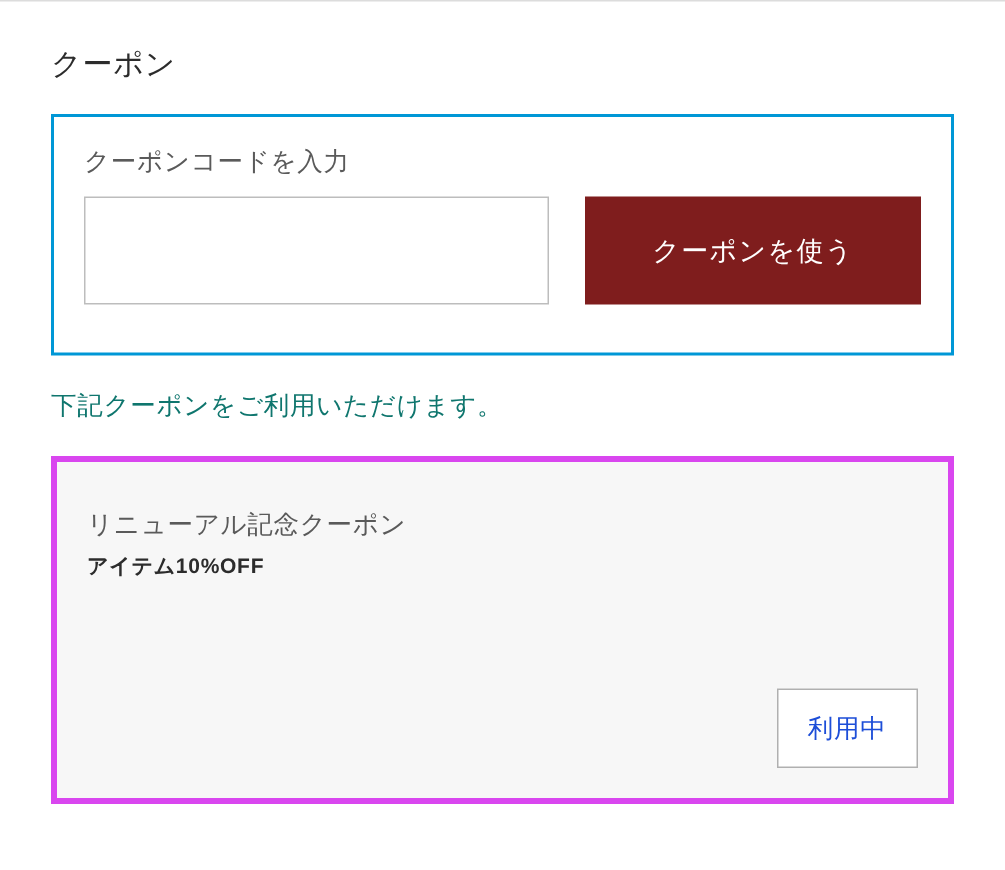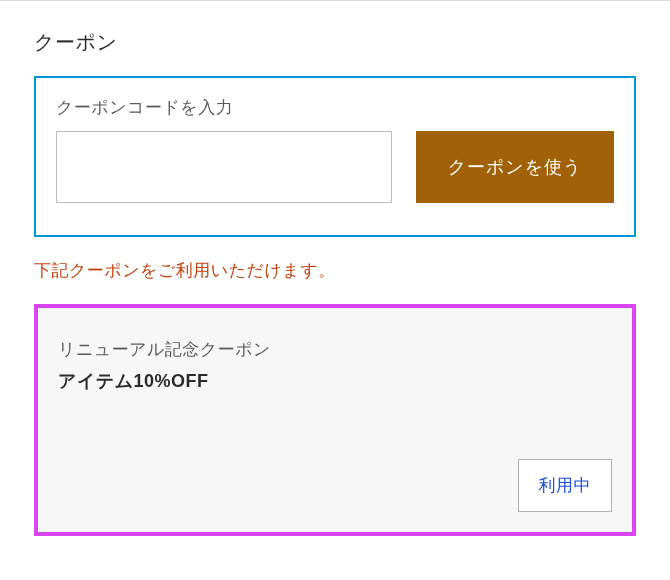--- a/index.html
+++ b/index.html
@@ -48,49 +48,49 @@
     .coupon-input {
       flex: 1;
       height: 72px;
       border: 1px solid #bdbdbd;
       background: #fff;
       font-size: 16px;
       padding: 0 12px;
       outline: none;
     }
     .apply-btn {
-      width: 198px;
+      width: 224px;
       height: 72px;
-      background: #a16207;
+      background: #7f1d1d;
       color: #ffffff;
       border: none;
       font-size: 18px;
       letter-spacing: 0.05em;
       cursor: pointer;
     }
     .subtext {
       font-size: 17px;
-      color: #c2410c;
+      color: #0f766e;
       margin-bottom: 22px;
     }
     .coupon-card {
       border: 4px solid #d946ef;
       background: #f7f7f7;
       padding: 30px 20px 20px 20px;
       min-height: 232px;
       position: relative;
     }
     .coupon-name {
       font-size: 17px;
       color: #5a5a5a;
       font-weight: 400;
       margin-bottom: 8px;
     }
     .coupon-benefit {
-      font-size: 18px;
+      font-size: 14px;
       color: #2c2c2c;
       font-weight: 600;
     }
     .coupon-status {
       position: absolute;
       right: 20px;
       bottom: 20px;
       background: #ffffff;
       border: 1px solid #b0b0b0;
       padding: 14px 20px;

